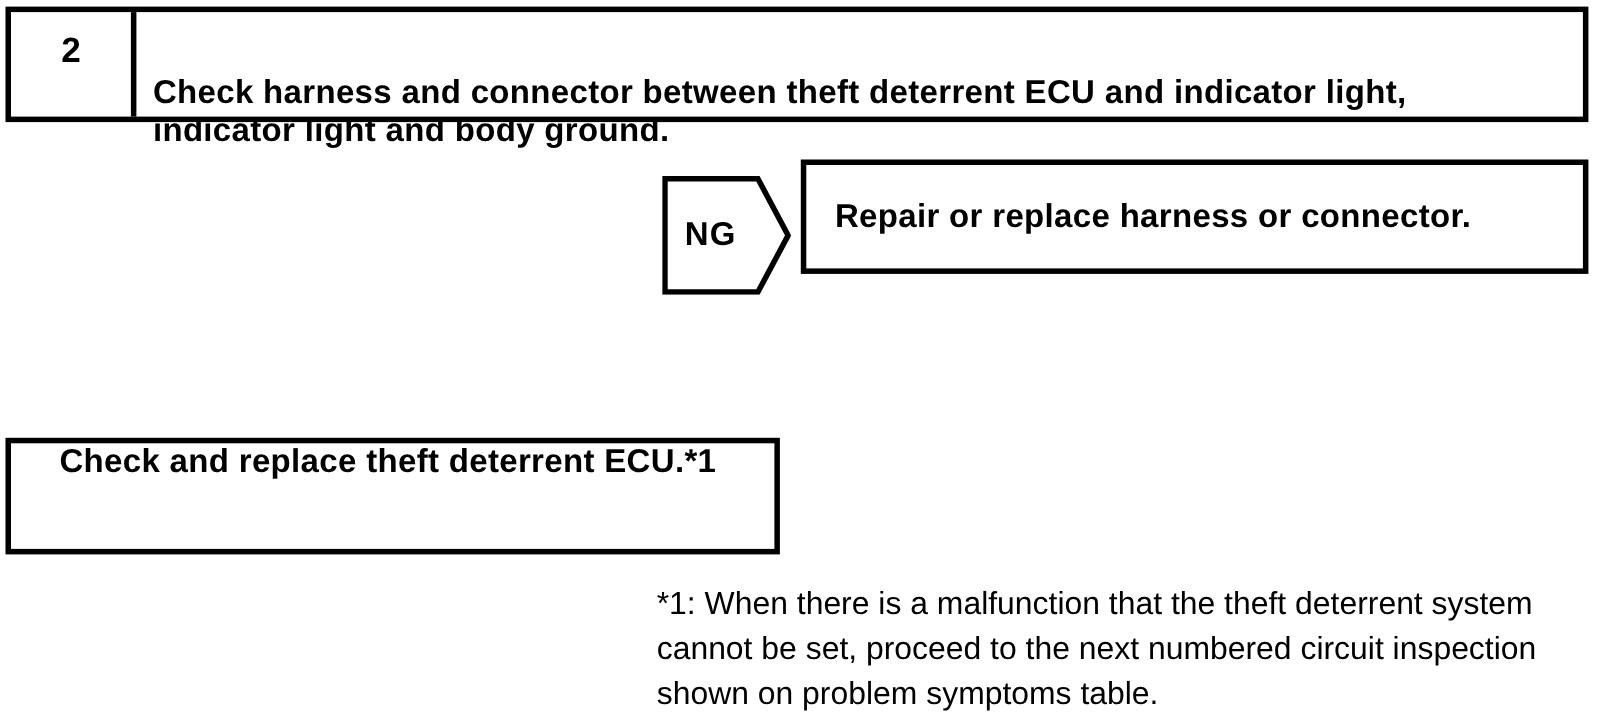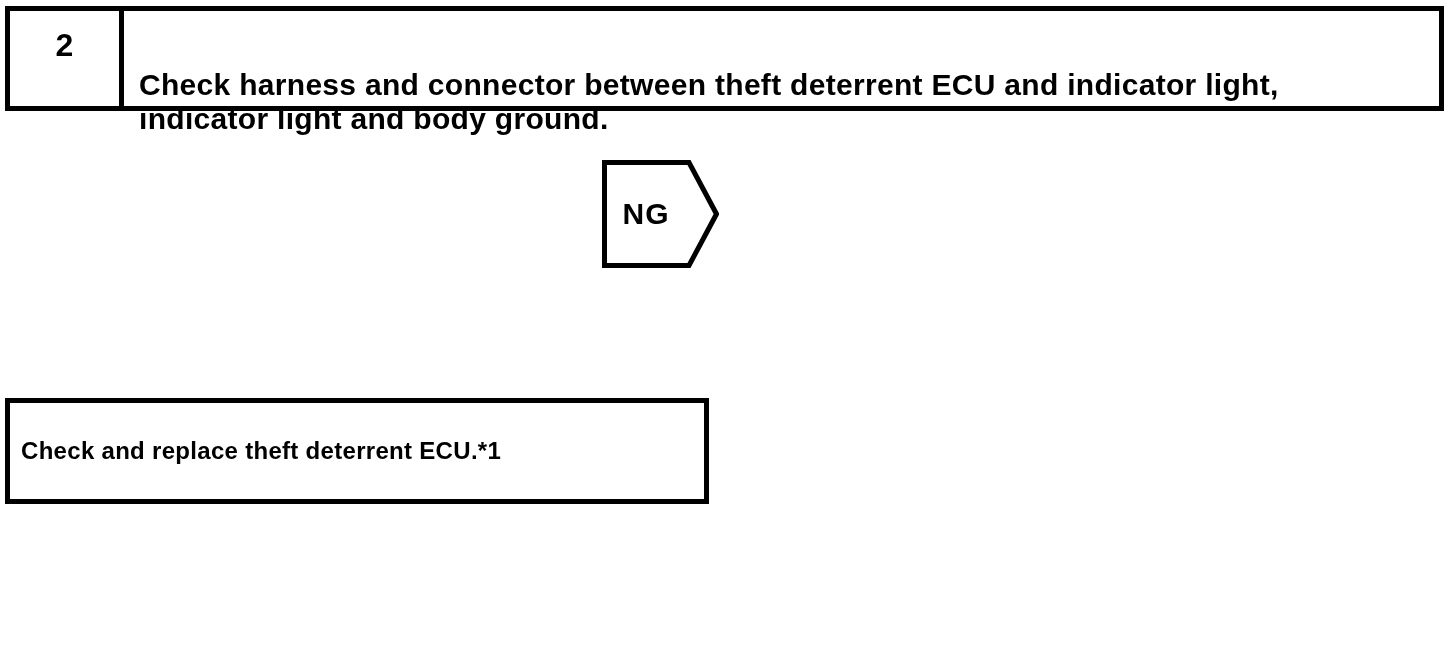--- a/index.html
+++ b/index.html
@@ -88,24 +88,23 @@
     justify-content: center;
     font-weight: bold;
     font-size: 30px;
     letter-spacing: 1px;
   }
   
   .result-box {
     left: 5px; top: 398px;
     width: 704px; height: 106px;
     display: flex;
-    align-items: center;
-    padding-left: 11px;
+    padding-left: 44px;
     font-weight: bold;
-    font-size: 24px;
+    font-size: 30px;
     letter-spacing: 0.3px;
   }
   
   .footnote {
     position: absolute;
     left: 597px; top: 529px;
     width: 860px;
     font-size: 29px;
     line-height: 41px;
     white-space: pre-line;
@@ -124,20 +123,26 @@
 indicator light and body ground.</div>
   </div>
 
   <div class="ng-flag">
     <svg width="117" height="108" viewBox="0 0 117 108">
       <polygon points="2.5,2.5 87,2.5 114.5,54 87,105.5 2.5,105.5" fill="#ffffff" stroke="#000000" stroke-width="5" stroke-linejoin="miter"></polygon>
     </svg>
     <div class="ng-label">NG</div>
   </div>
 
+  <div class="box ng-action-box">
+    <span>Repair or replace harness or connector.</span>
+  </div>
 
 
   <div class="box result-box">
     <span>Check and replace theft deterrent ECU.*1</span>
   </div>
 
+  <div class="footnote">*1: When there is a malfunction that the theft deterrent system
+cannot be set, proceed to the next numbered circuit inspection
+shown on problem symptoms table.</div>
 
 </div>
 
 </body></html>

